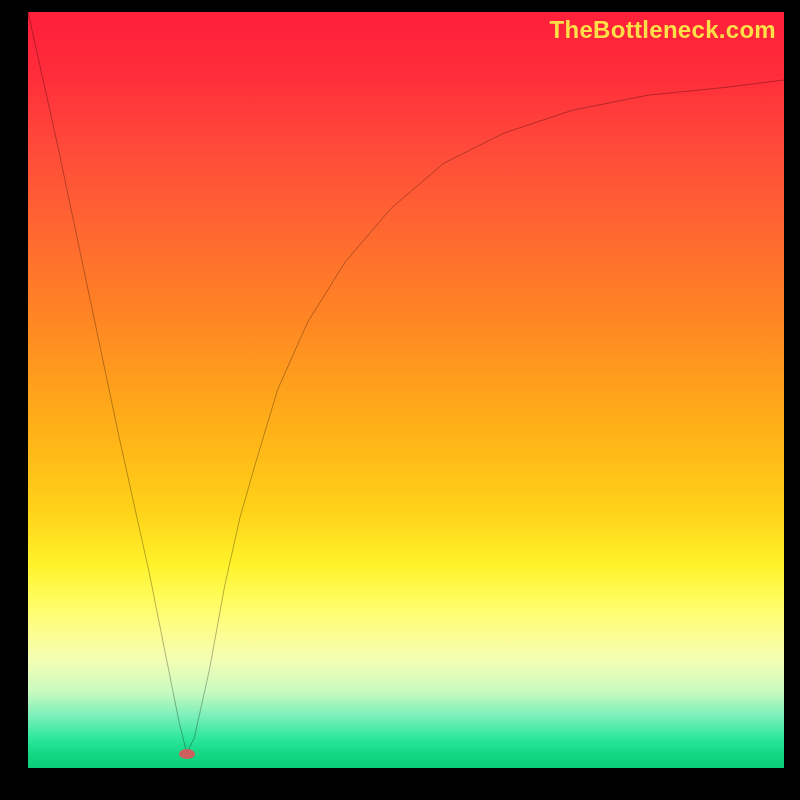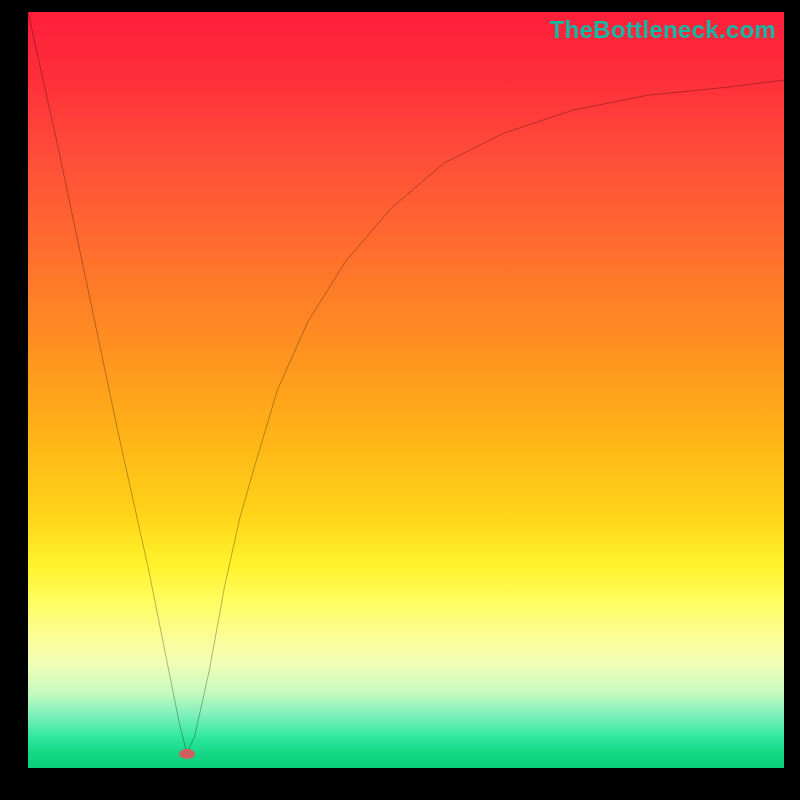--- a/index.html
+++ b/index.html
@@ -58,21 +58,21 @@
     width: 16px;
     height: 10px;
     border-radius: 50%;
     background: #cf5f5f;
     transform: translate(-50%, -50%);
   }
   .watermark {
     position: absolute;
     top: 4px;
     right: 8px;
-    color: #14b8a6;
+    color: #fde047;
     font-size: 24px;
     font-weight: 600;
     letter-spacing: 0.3px;
   }
 </style>
 </head>
 <body>
 
 <div class="canvas">
 

